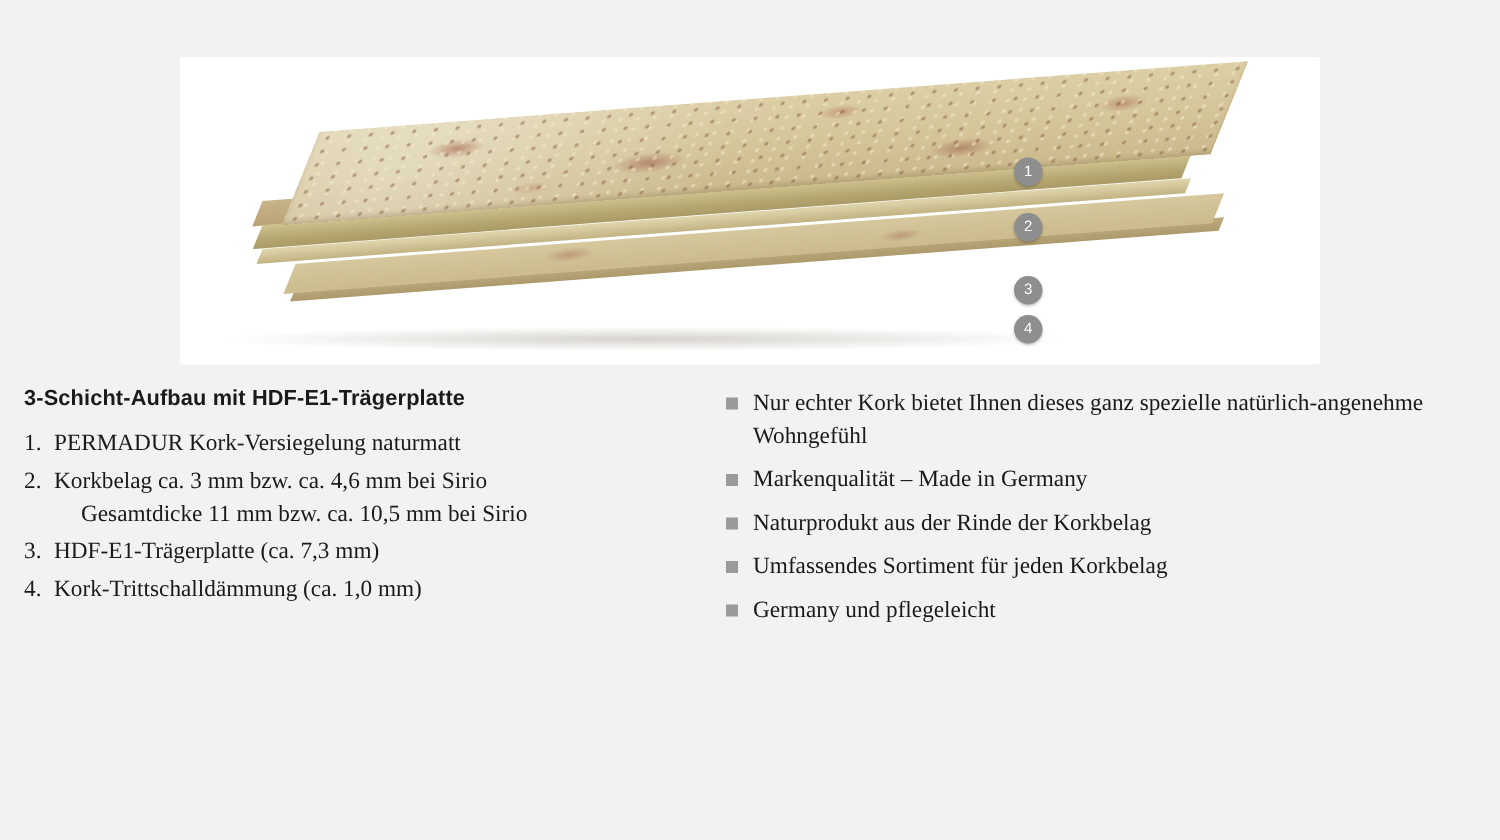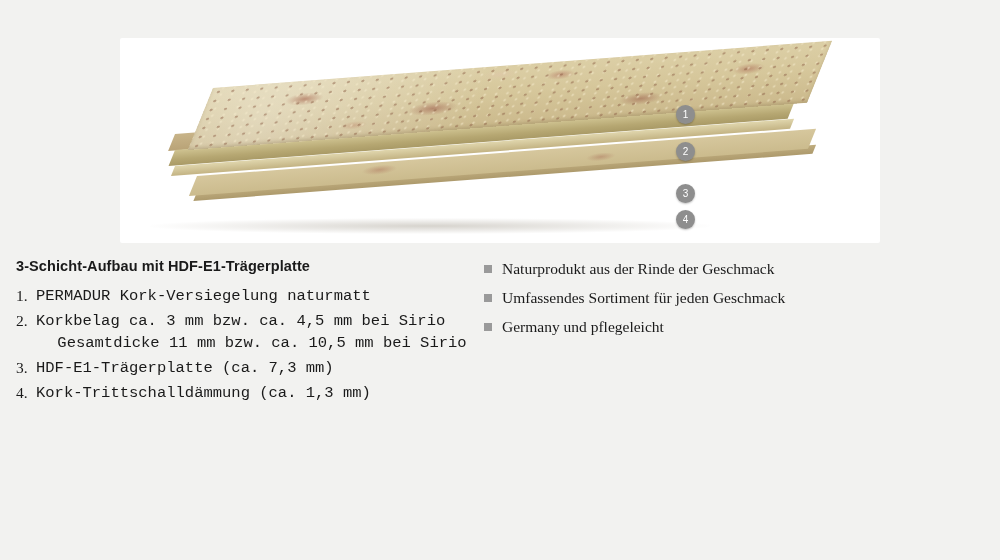--- a/index.html
+++ b/index.html
@@ -188,26 +188,24 @@
     line-height: 1.42;
     margin-bottom: 3px;
   }
   .num-item .num {
     width: 20px;
     flex: 0 0 20px;
     text-align: left;
   }
   .num-item .txt {
     flex: 1 1 auto;
-    font-family: Liberation Mono, monospace;
   }
   .num-item .txt .cont {
     display: block;
     padding-left: 18px;
-    text-align: center;
   }
 
   .bullet-list {
     list-style: none;
     margin: 0;
     padding: 0;
   }
   .bullet-item {
     display: flex;
     align-items: flex-start;
@@ -259,44 +257,52 @@
     <div class="col-left">
       <p class="heading">3-Schicht-Aufbau mit HDF-E1-Trägerplatte</p>
       <ul class="num-list">
         <li class="num-item">
           <span class="num">1.</span>
           <span class="txt">PERMADUR Kork-Versiegelung naturmatt</span>
         </li>
         <li class="num-item">
           <span class="num">2.</span>
           <span class="txt">
-            <span>Korkbelag ca. 3 mm bzw. ca. 4,5 mm bei Sirio</span>
+            <span>Korkbelag ca. 3 mm bzw. ca. 4,6 mm bei Sirio</span>
             <span class="cont">Gesamtdicke 11 mm bzw. ca. 10,5 mm bei Sirio</span>
           </span>
         </li>
         <li class="num-item">
           <span class="num">3.</span>
           <span class="txt">HDF-E1-Trägerplatte (ca. 7,3 mm)</span>
         </li>
         <li class="num-item">
           <span class="num">4.</span>
-          <span class="txt">Kork-Trittschalldämmung (ca. 1,3 mm)</span>
+          <span class="txt">Kork-Trittschalldämmung (ca. 1,0 mm)</span>
         </li>
       </ul>
     </div>
 
     <div class="col-right">
       <ul class="bullet-list">
         <li class="bullet-item">
           <span class="bullet-mark"></span>
-          <span class="bullet-text">Naturprodukt aus der Rinde der Geschmack</span>
-        </li>
-        <li class="bullet-item">
-          <span class="bullet-mark"></span>
-          <span class="bullet-text">Umfassendes Sortiment für jeden Geschmack</span>
+          <span class="bullet-text">Nur echter Kork bietet Ihnen dieses ganz spezielle natürlich-angenehme Wohngefühl</span>
+        </li>
+        <li class="bullet-item">
+          <span class="bullet-mark"></span>
+          <span class="bullet-text">Markenqualität – Made in Germany</span>
+        </li>
+        <li class="bullet-item">
+          <span class="bullet-mark"></span>
+          <span class="bullet-text">Naturprodukt aus der Rinde der Korkbelag</span>
+        </li>
+        <li class="bullet-item">
+          <span class="bullet-mark"></span>
+          <span class="bullet-text">Umfassendes Sortiment für jeden Korkbelag</span>
         </li>
         <li class="bullet-item">
           <span class="bullet-mark"></span>
           <span class="bullet-text">Germany und pflegeleicht</span>
         </li>
       </ul>
     </div>
 
   </div>
 </div>

